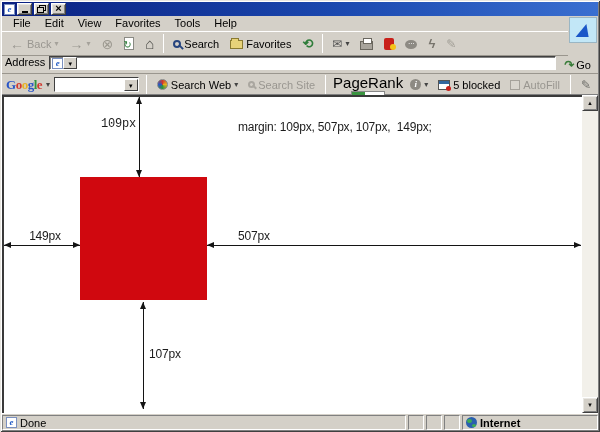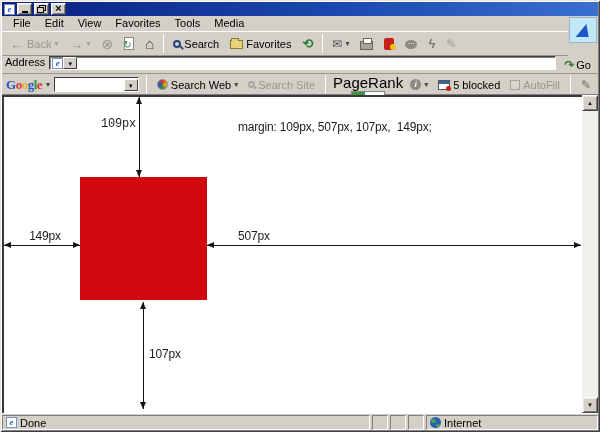--- a/index.html
+++ b/index.html
@@ -121,21 +121,21 @@
   .sc-btn { position:absolute; left:0; width:16px; height:16px; background:#d4d0c8;
     border:1px solid; border-color:#fff #404040 #404040 #fff; box-shadow: inset 1px 1px 0 #e8e6e1, inset -1px -1px 0 #808080;
     font-size:6px; text-align:center; line-height:14px; color:#111; }
   .sc-up { top:0; } .sc-down { bottom:0; }
   
   .statusbar { position:absolute; left:2px; top:413px; width:596px; height:17px;
     border-top:1px solid #fff; display:flex; align-items:stretch; padding-top:1px; gap:2px; }
   .pane { border:1px solid; border-color:#808080 #fff #fff #808080; display:flex; align-items:center; padding:0 3px; gap:3px; }
   .pane-done { flex:1; }
   .pane-sm { width:16px; }
-  .pane-zone { width:172px; }
+  .pane-zone { width:136px;font-weight:bold; }
   .globe-glyph { position:relative; width:11px; height:11px; border-radius:50%; background:#2a5fae; overflow:hidden; }
   .globe-glyph::before { content:""; position:absolute; left:1px; top:2px; width:5px; height:4px; border-radius:50%; background:#3fae52; }
   .globe-glyph::after  { content:""; position:absolute; right:1px; bottom:1px; width:4px; height:3px; border-radius:50%; background:#3fae52; }
   .aol-tri { width:0; height:0; border-left:8px solid transparent; border-right:5px solid transparent;
     border-bottom:13px solid #1b57c8; transform:skewX(-12deg); }
 </style>
 </head>
 <body>
 
 <div class="window">
@@ -152,21 +152,21 @@
         <span class="close-glyph">×</span>
       </span>
   </div>
 
   <div class="menubar">
     <span class="menu-item">File</span>
     <span class="menu-item">Edit</span>
     <span class="menu-item">View</span>
     <span class="menu-item">Favorites</span>
     <span class="menu-item">Tools</span>
-    <span class="menu-item">Media</span>
+    <span class="menu-item">Help</span>
   </div>
   <div class="aol-block">
     <span class="aol-tri"></span>
   </div>
 
   <div class="toolbar">
     <span class="tb-btn">
       <span class="arrow-glyph dis">←</span>
       <span class="dis">Back</span>
       <span class="dd dis">▾</span>

